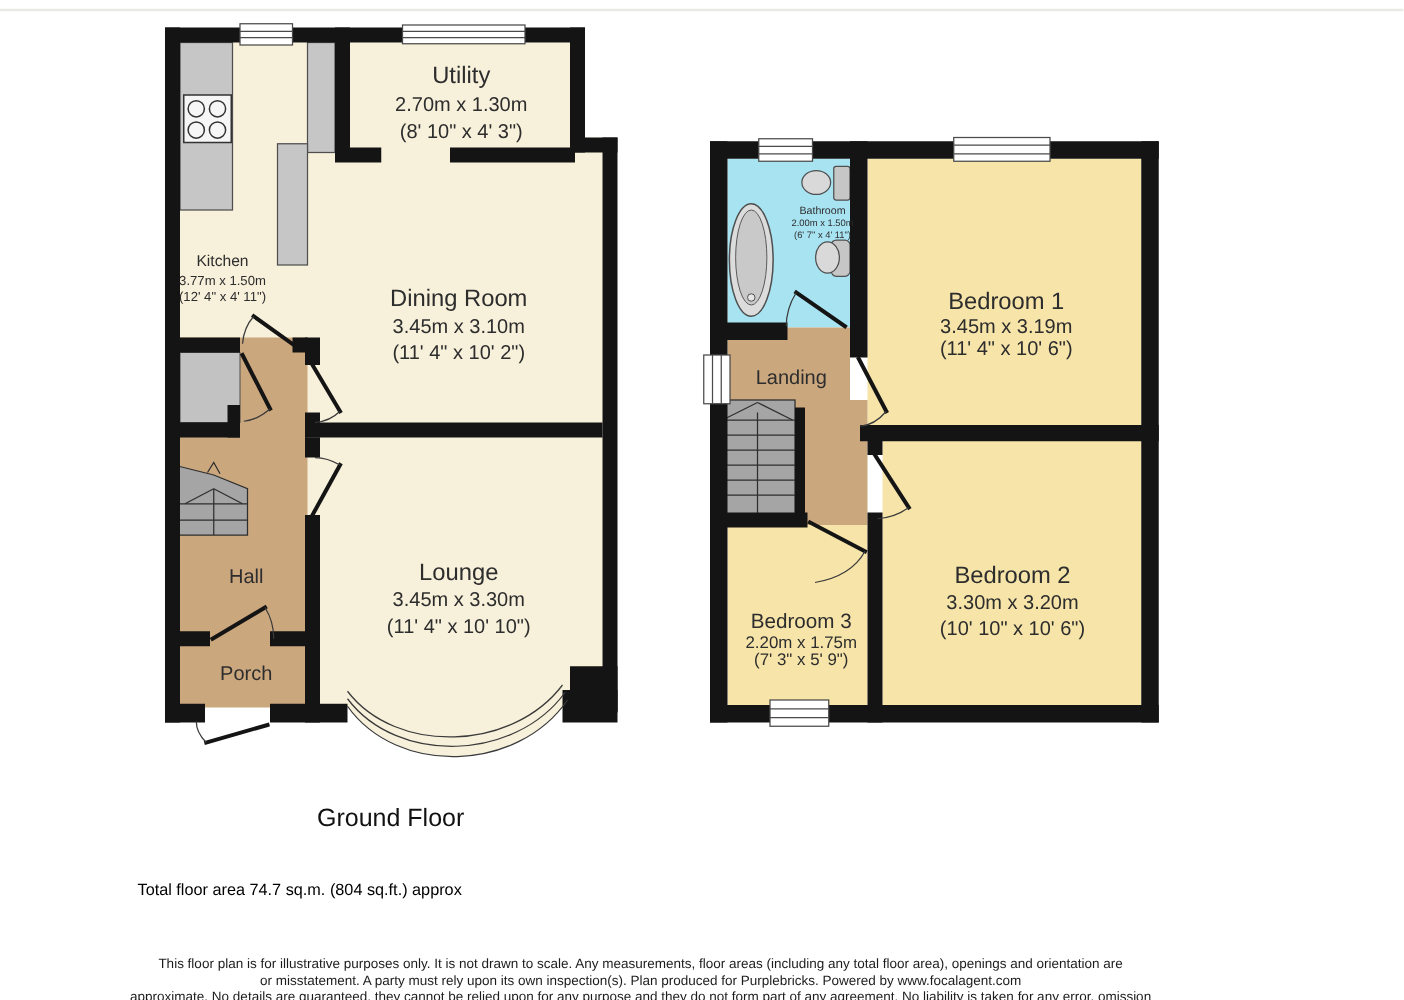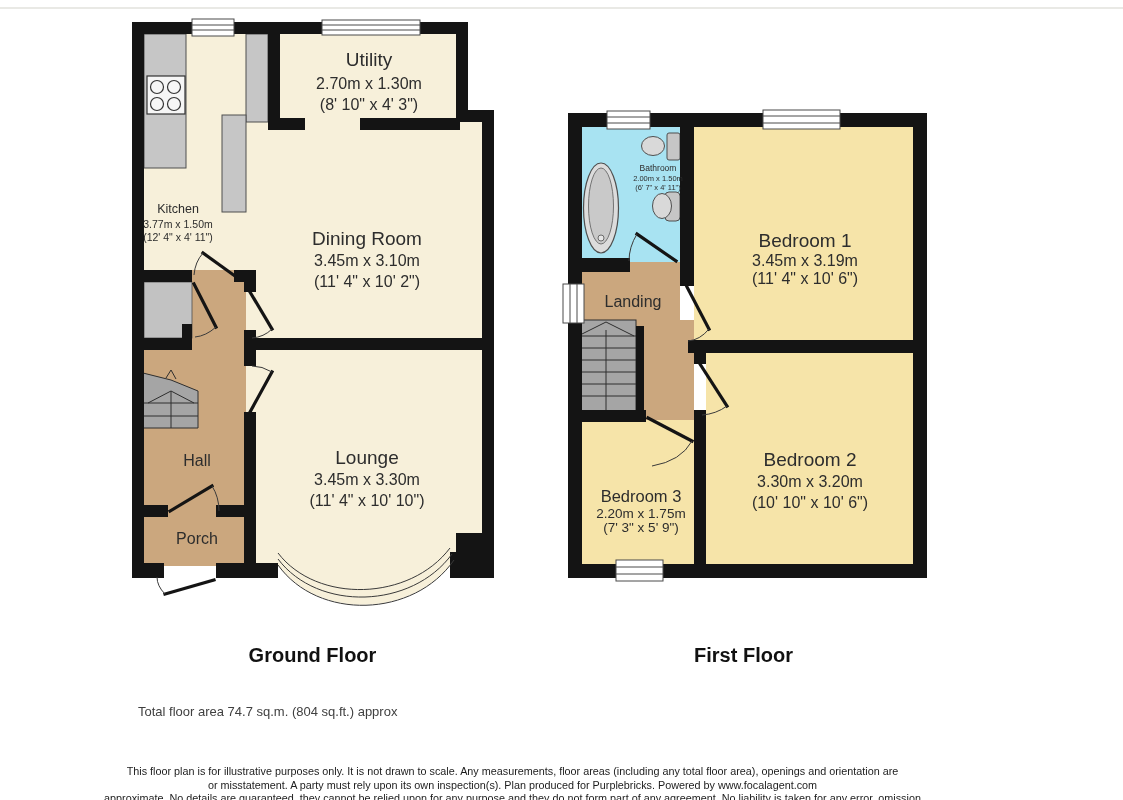--- a/index.html
+++ b/index.html
@@ -1,23 +1,23 @@
 <!DOCTYPE html>
 <html><head>
 <meta charset="utf-8">
 <style>
   html,body{margin:0;padding:0;background:#ffffff;}
   .page{position:relative;width:1123px;height:800px;background:#ffffff;overflow:hidden;
         font-family:"Liberation Sans","DejaVu Sans",sans-serif;}
   .top-divider{position:absolute;left:0;top:7px;width:1123px;height:2px;background:#e9e9e5;}
   svg.plan{position:absolute;left:0;top:0;}
-  .floor-title{position:absolute;font-size:20px;font-weight:bold;color:#111;text-align:center;}
+  .floor-title{position:absolute;font-size:20px;font-weight:normal;color:#111;text-align:center;}
   .floor-title.ground{left:131px;top:644px;width:363px;}
   .floor-title.first{left:560px;top:644px;width:367px;}
-  .total-area{position:absolute;left:110px;top:704px;font-size:13px;color:#404040;margin-left:28px;}
+  .total-area{position:absolute;left:110px;top:704px;font-size:13px;color:#000000;}
   .disclaimer{position:absolute;left:0;top:746px;width:1025px;text-align:center;
               font-size:10.8px;line-height:13.6px;color:#1c1c1c;margin-top:19px;}
   
   text{font-family:"Liberation Sans","DejaVu Sans",sans-serif;fill:#2d2d2d;}
   .t-big{font-size:19px;}
   .t-dim{font-size:16px;}
   .t-mid{font-size:16px;}
   .t-b3t{font-size:16.5px;}
   .t-b3d{font-size:13.5px;}
   .t-kit{font-size:12.5px;}
@@ -269,21 +269,20 @@
         <text class="t-dim" x="810" y="508">(10' 10" x 10' 6")</text>
 
         <text class="t-b3t" x="641" y="502">Bedroom 3</text>
         <text class="t-b3d" x="641" y="518">2.20m x 1.75m</text>
         <text class="t-b3d" x="641" y="532">(7' 3" x 5' 9")</text>
       </g>
     </g>
   </svg>
 
   <div class="floor-title ground">Ground Floor</div>
-  <div class="floor-title first">First Floor</div>
 
   <div class="total-area">Total floor area 74.7 sq.m. (804 sq.ft.) approx</div>
   <div class="disclaimer">
     <div>This floor plan is for illustrative purposes only. It is not drawn to scale. Any measurements, floor areas (including any total floor area), openings and orientation are</div>
     <div>or misstatement. A party must rely upon its own inspection(s). Plan produced for Purplebricks. Powered by www.focalagent.com</div>
     <div>approximate. No details are guaranteed, they cannot be relied upon for any purpose and they do not form part of any agreement. No liability is taken for any error, omission</div>
   </div>
 </div>
 
 </body></html>

